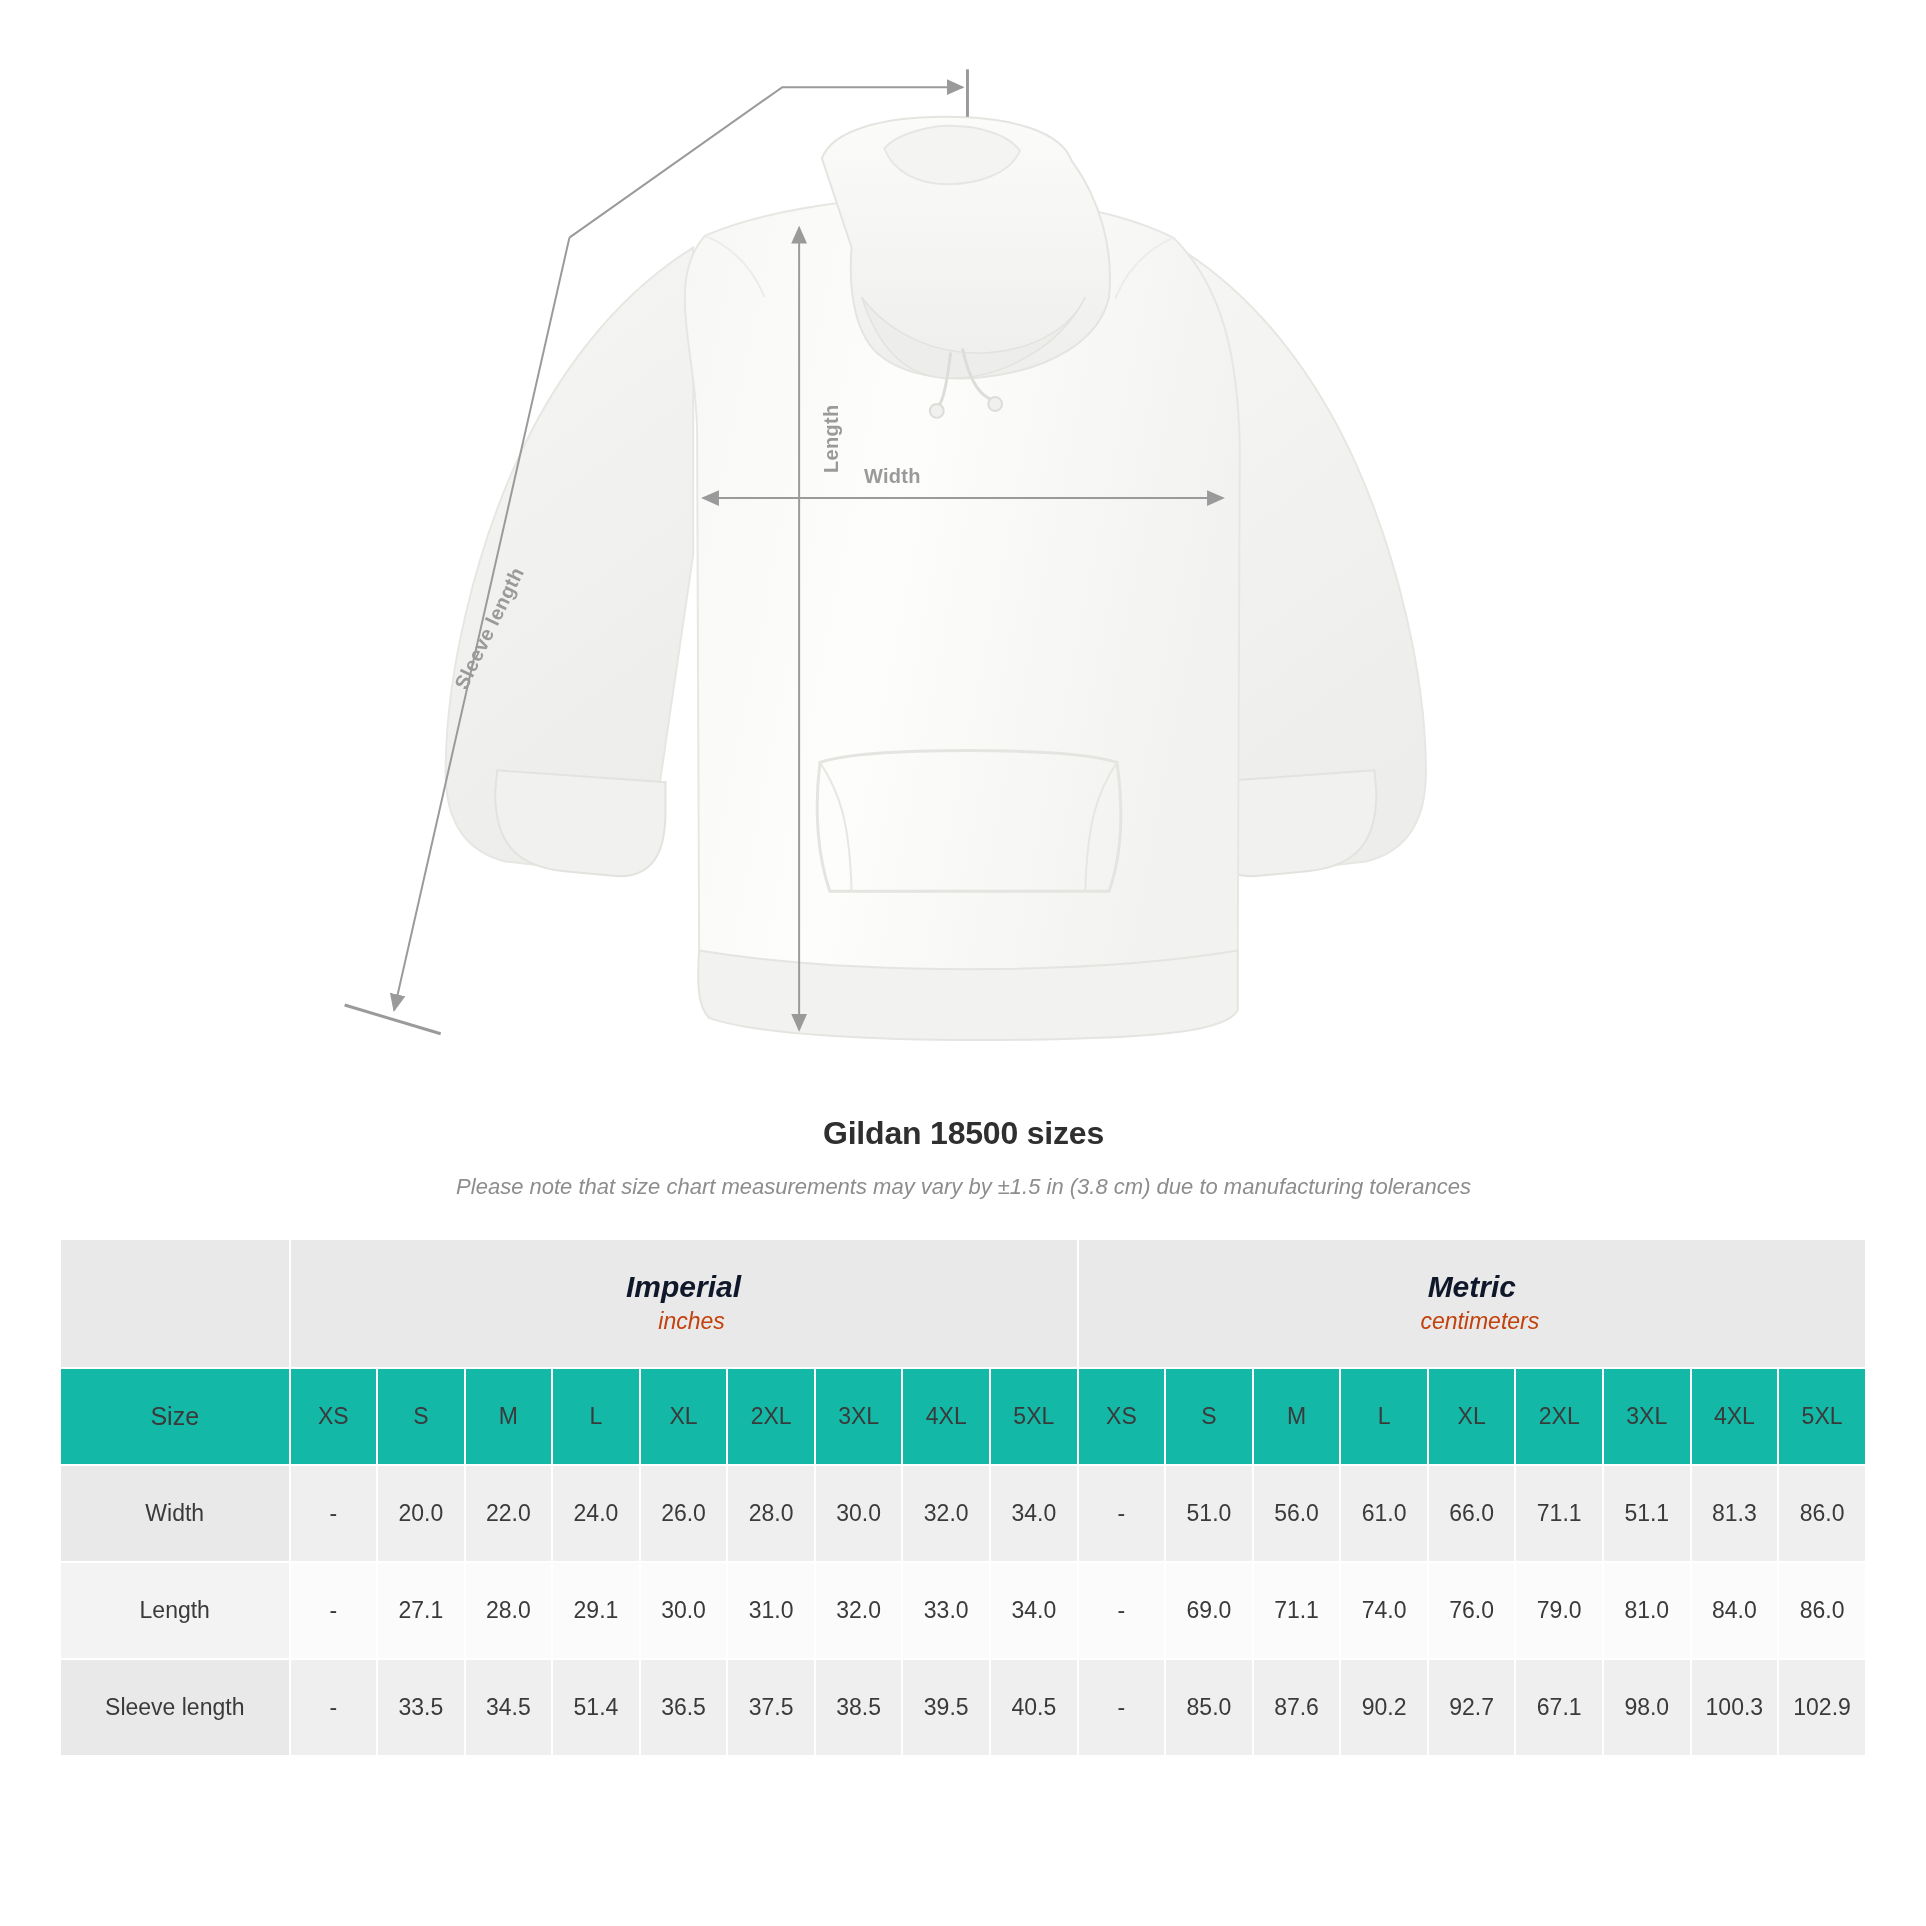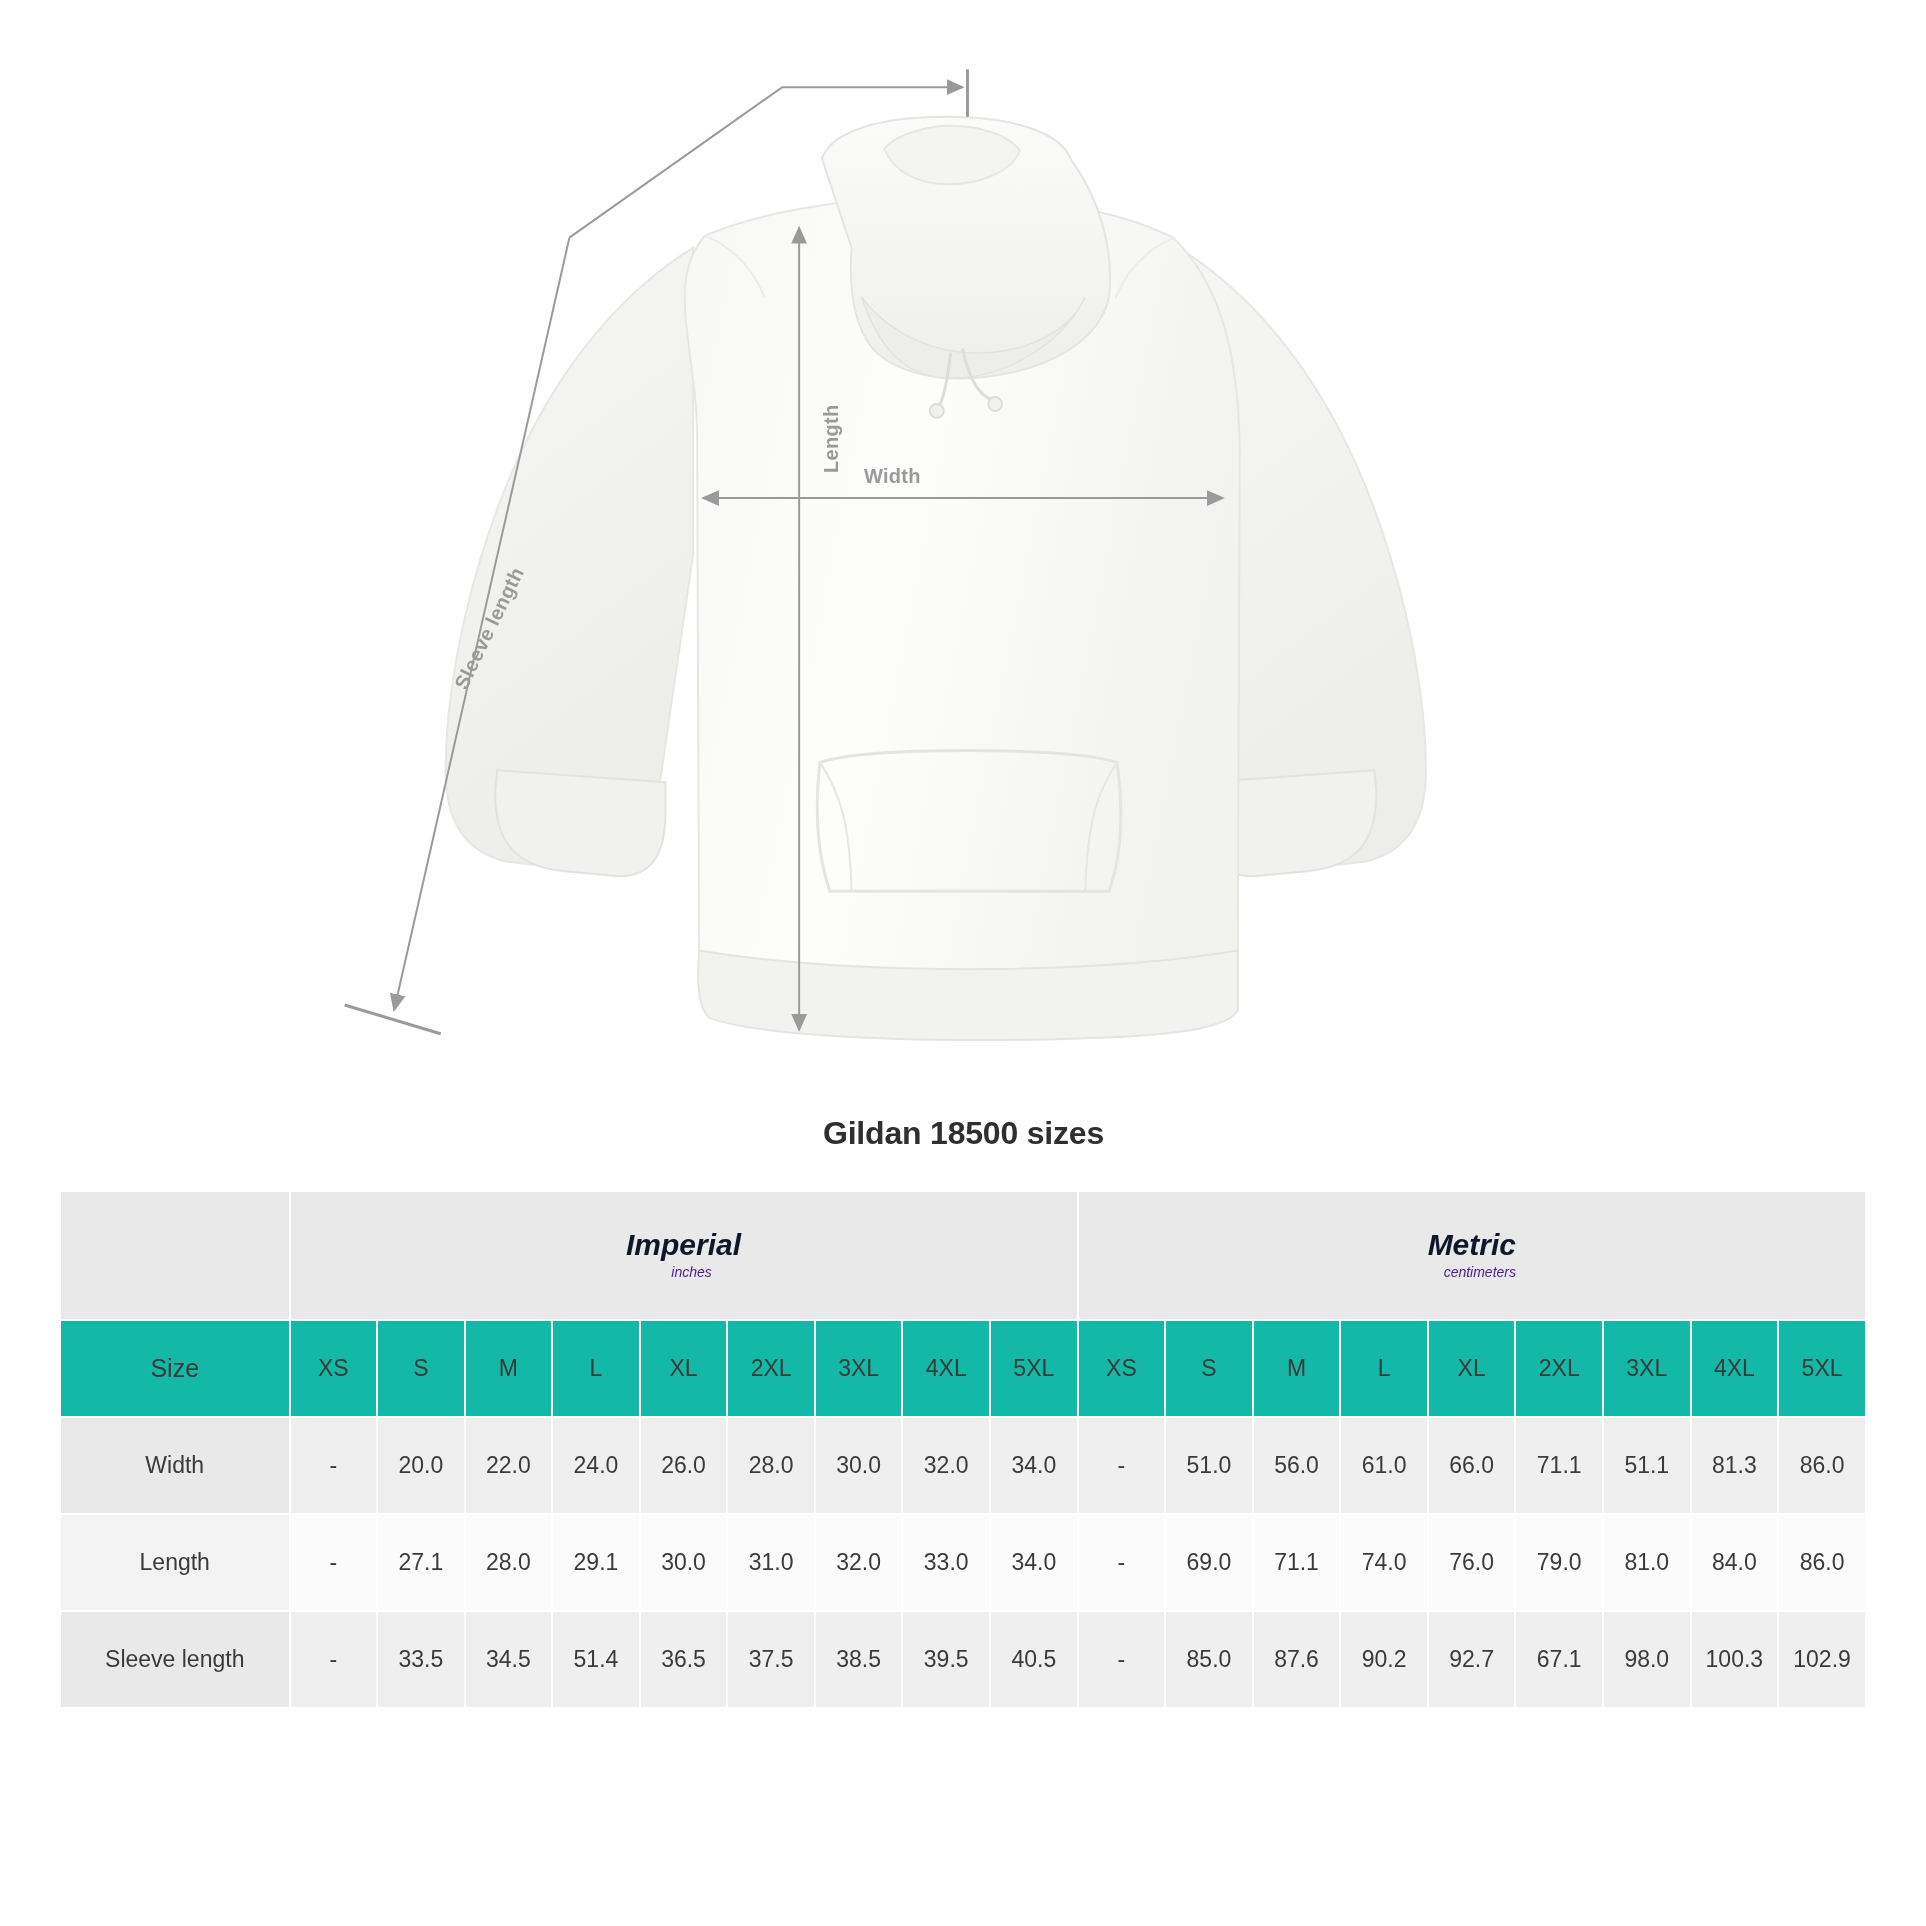--- a/index.html
+++ b/index.html
@@ -102,23 +102,23 @@
     background: #e9e9e9;
   }
   .unit-name {
     font-size: 30px;
     font-weight: bold;
     font-style: italic;
     color: #0f172a;
     line-height: 1.15;
   }
   .unit-sub {
-    font-size: 14px;
+    font-size: 23px;
     font-style: italic;
-    color: #4c1d95;
+    color: #c2410c;
     line-height: 1.4;
     padding-left: 16px;
   }
 
   
   .hdr-cell {
     background: #14b8a6;
     height: 95px;
     font-weight: bold;
     font-size: 24px;
@@ -236,20 +236,21 @@
       <line x1="710" y1="503" x2="1235" y2="503" stroke="#9a9a9a" stroke-width="2" marker-start="url(#ah-start)" marker-end="url(#ah)"></line>
     </svg>
 
     <div class="anno-label vertical" style="left: 820px; top: 473px;">Length</div>
     <div class="anno-label" style="left: 864px; top: 465px;">Width</div>
     <div class="anno-label diagonal" style="left: 450px; top: 683px;">Sleeve length</div>
   </div>
 
   <div class="title-block">
     <div class="chart-title">Gildan 18500 sizes</div>
+    <div class="chart-note">Please note that size chart measurements may vary by ±1.5 in (3.8 cm) due to manufacturing tolerances</div>
   </div>
 
   <div class="table-wrap">
     <table class="size-table">
       <colgroup>
         <col style="width:228px">
         <col span="18" style="width:87px">
       </colgroup>
       <tbody>
 

